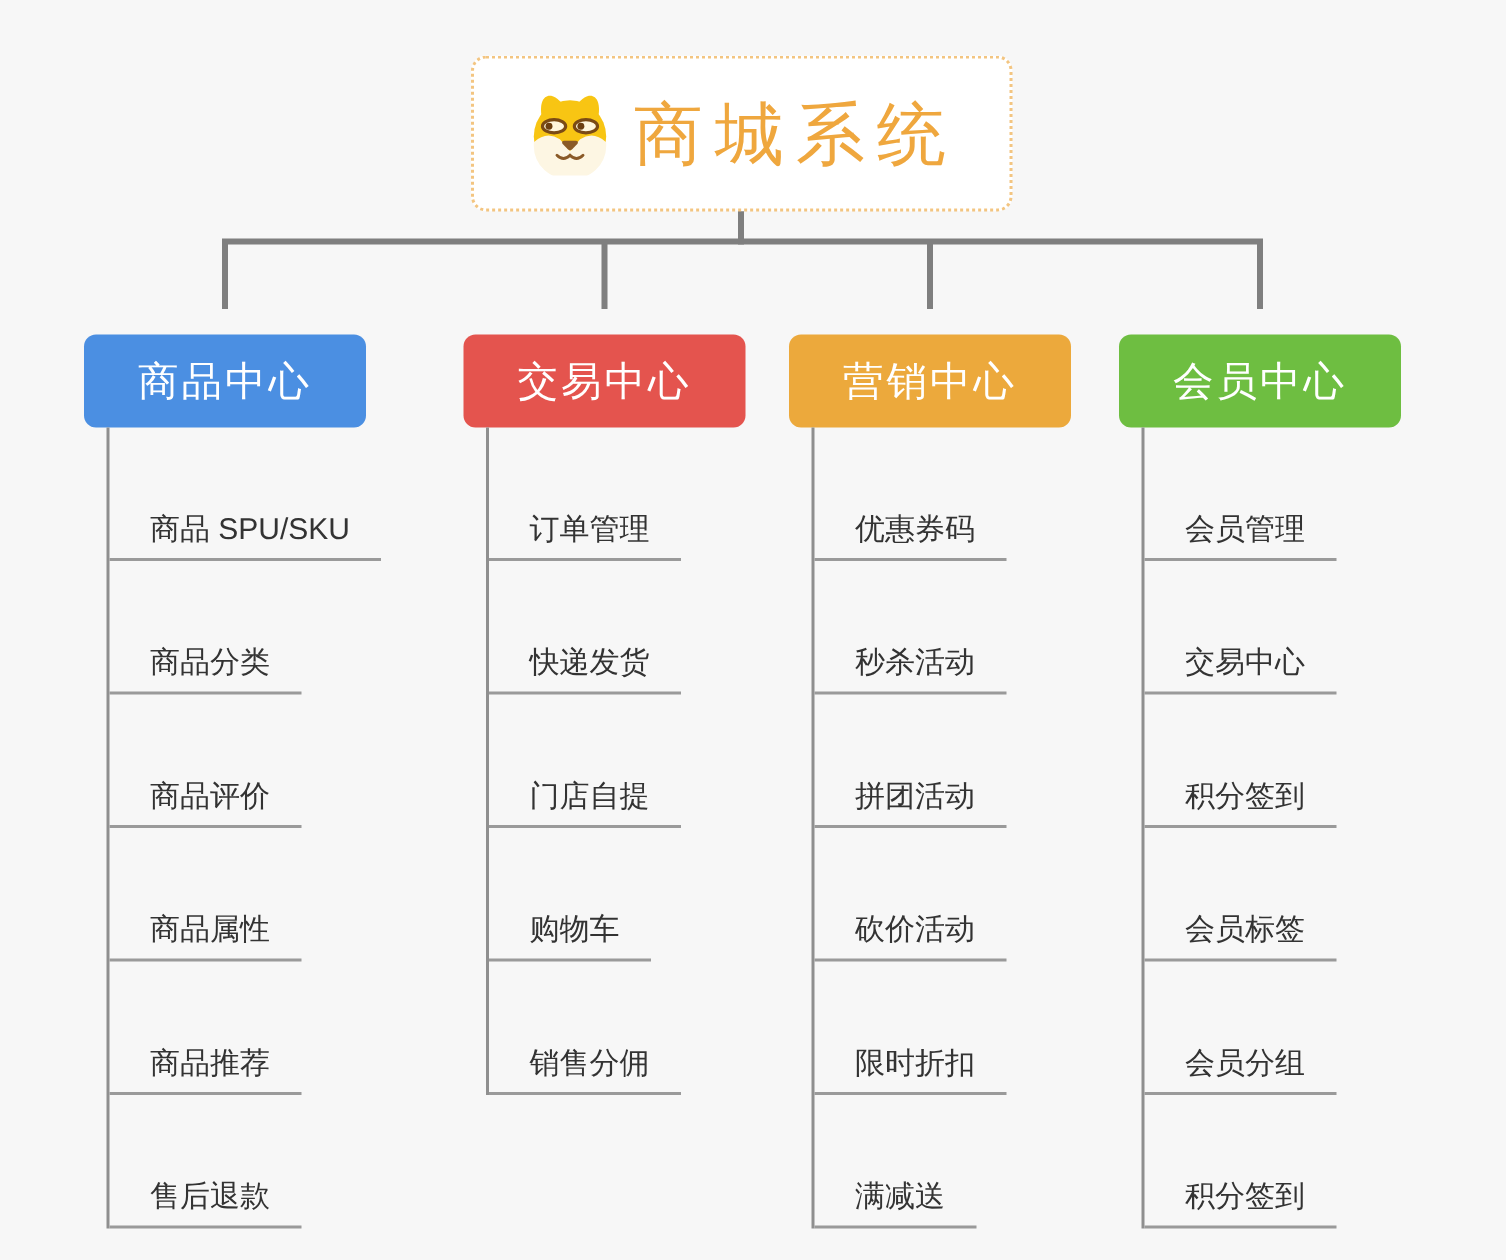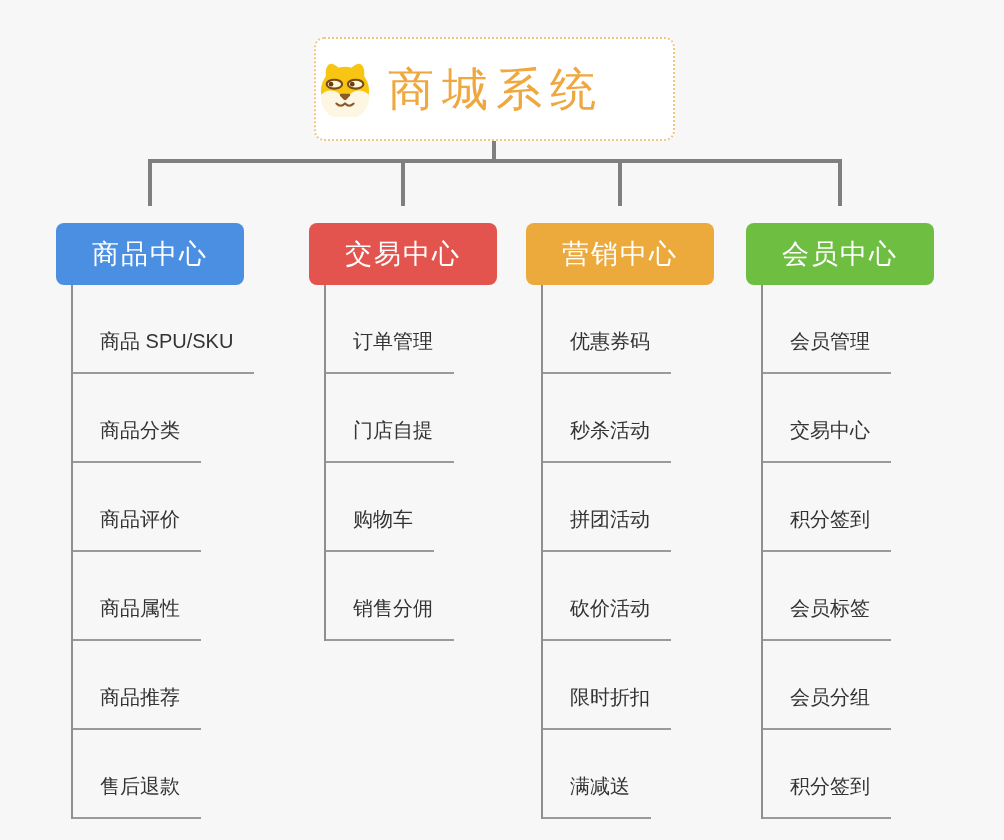--- a/index.html
+++ b/index.html
@@ -17,21 +17,21 @@
   .connector-svg{position:absolute;left:0;top:0;pointer-events:none;}
   
   .root-node{
     position:absolute;
     left:314px;top:37px;
     width:361px;height:104px;
     box-sizing:border-box;
     background:#ffffff;
     border:2px dotted #f3c581;
     border-radius:10px;
-    display:flex;align-items:center;
+    display:flex;align-items:center;justify-content:center;
     gap:14px;
     cursor:default;
   }
   .root-title{
     font-size:46px;
     letter-spacing:8px;
     color:#efa73e;
     line-height:1;
     white-space:nowrap;
   }
@@ -58,21 +58,21 @@
     border-left:2px solid #8f8f8f;
   }
   .branch-item{
     height:89px;
     display:flex;
     align-items:flex-end;
   }
   .item-label{
     display:inline-block;
     border-bottom:2px solid #9a9a9a;
-    padding:0 21px 18px 27px;
+    padding:0 21px 6px 27px;
     font-size:20px;
     color:#333333;
     line-height:1.3;
     white-space:nowrap;
     cursor:default;
   }
 </style>
 </head>
 <body>
 
@@ -130,20 +130,23 @@
         </div>
       </div>
   </div>
     <div class="branch" style="left: 309px;">
     <div class="branch-header" style="background: rgb(228, 84, 78);">交易中心</div>
     <div class="branch-items">
         <div class="branch-item">
           <span class="item-label">订单管理</span>
         </div>
         <div class="branch-item">
+          <span class="item-label">快递发货</span>
+        </div>
+        <div class="branch-item">
           <span class="item-label">门店自提</span>
         </div>
         <div class="branch-item">
           <span class="item-label">购物车</span>
         </div>
         <div class="branch-item">
           <span class="item-label">销售分佣</span>
         </div>
       </div>
   </div>

